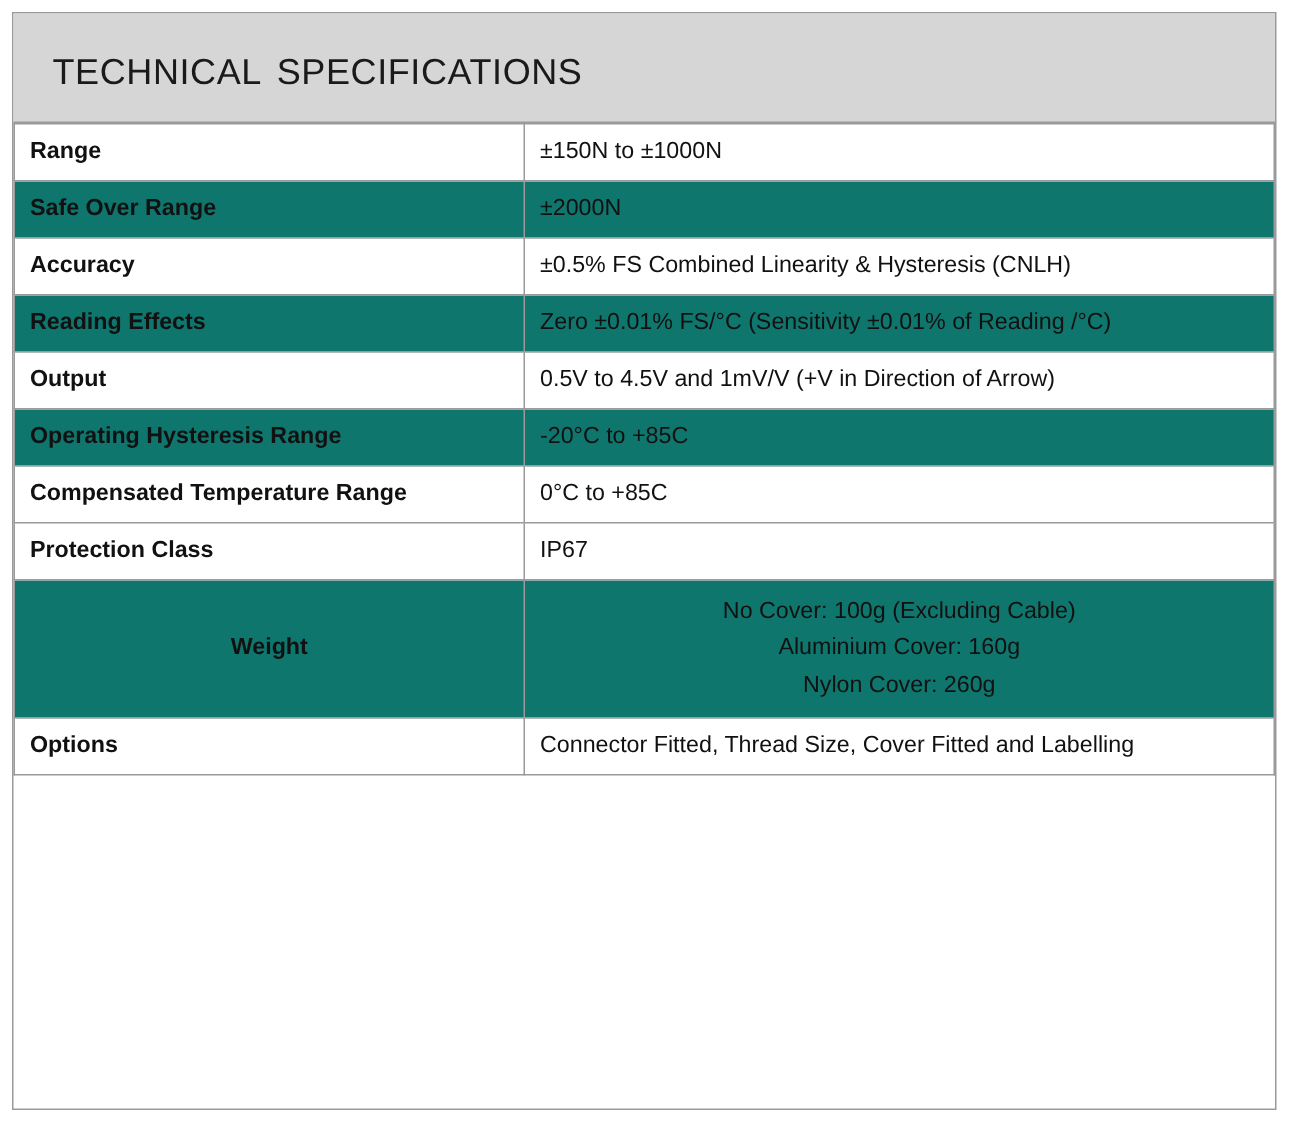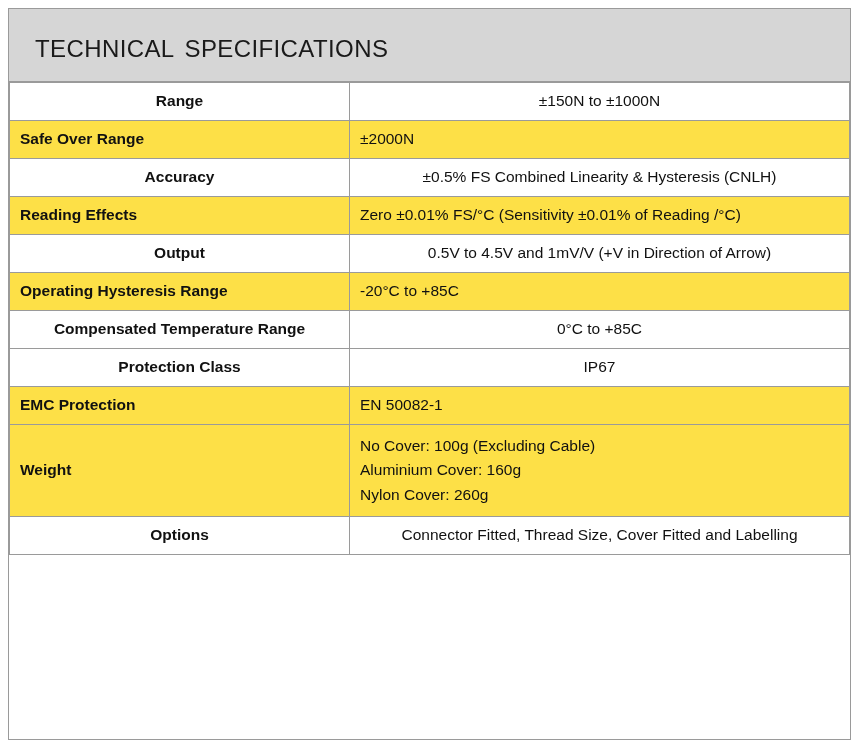--- a/index.html
+++ b/index.html
@@ -73,35 +73,35 @@
     font-size: 15px;
     padding-left: 13px;
     border-left: none;
   }
   td.value {
     border-right: none;
     padding-left: 12px;
     font-weight: 400;
   }
   tr.shade td {
-    background: #fde047;
+    background: #0f766e;
   }
   tr.plain td {
     background: #ffffff;
-    text-align: center;
   }
   .multi {
     padding-top: 7px;
     padding-bottom: 7px;
   }
   .multi div {
     padding: 3px 0;
   }
   tr.tall td {
     height: 92px;
+    text-align: center;
   }
 </style>
 </head>
 <body>
 
 <div class="page">
   <div class="sheet">
 
     <div class="title-bar">
       <div class="title">Technical Specifications</div>
@@ -134,24 +134,20 @@
             <td class="value">-20°C to +85C</td>
           </tr>
           <tr class="plain">
             <td class="label">Compensated Temperature Range</td>
             <td class="value">0°C to +85C</td>
           </tr>
           <tr class="plain">
             <td class="label">Protection Class</td>
             <td class="value">IP67</td>
           </tr>
-          <tr class="shade">
-            <td class="label">EMC Protection</td>
-            <td class="value">EN 50082-1</td>
-          </tr>
           <tr class="shade tall">
             <td class="label">Weight</td>
             <td class="value multi">
               <div>No Cover: 100g (Excluding Cable)</div>
               <div>Aluminium Cover: 160g</div>
               <div>Nylon Cover: 260g</div>
             </td>
           </tr>
           <tr class="plain">
             <td class="label">Options</td>

